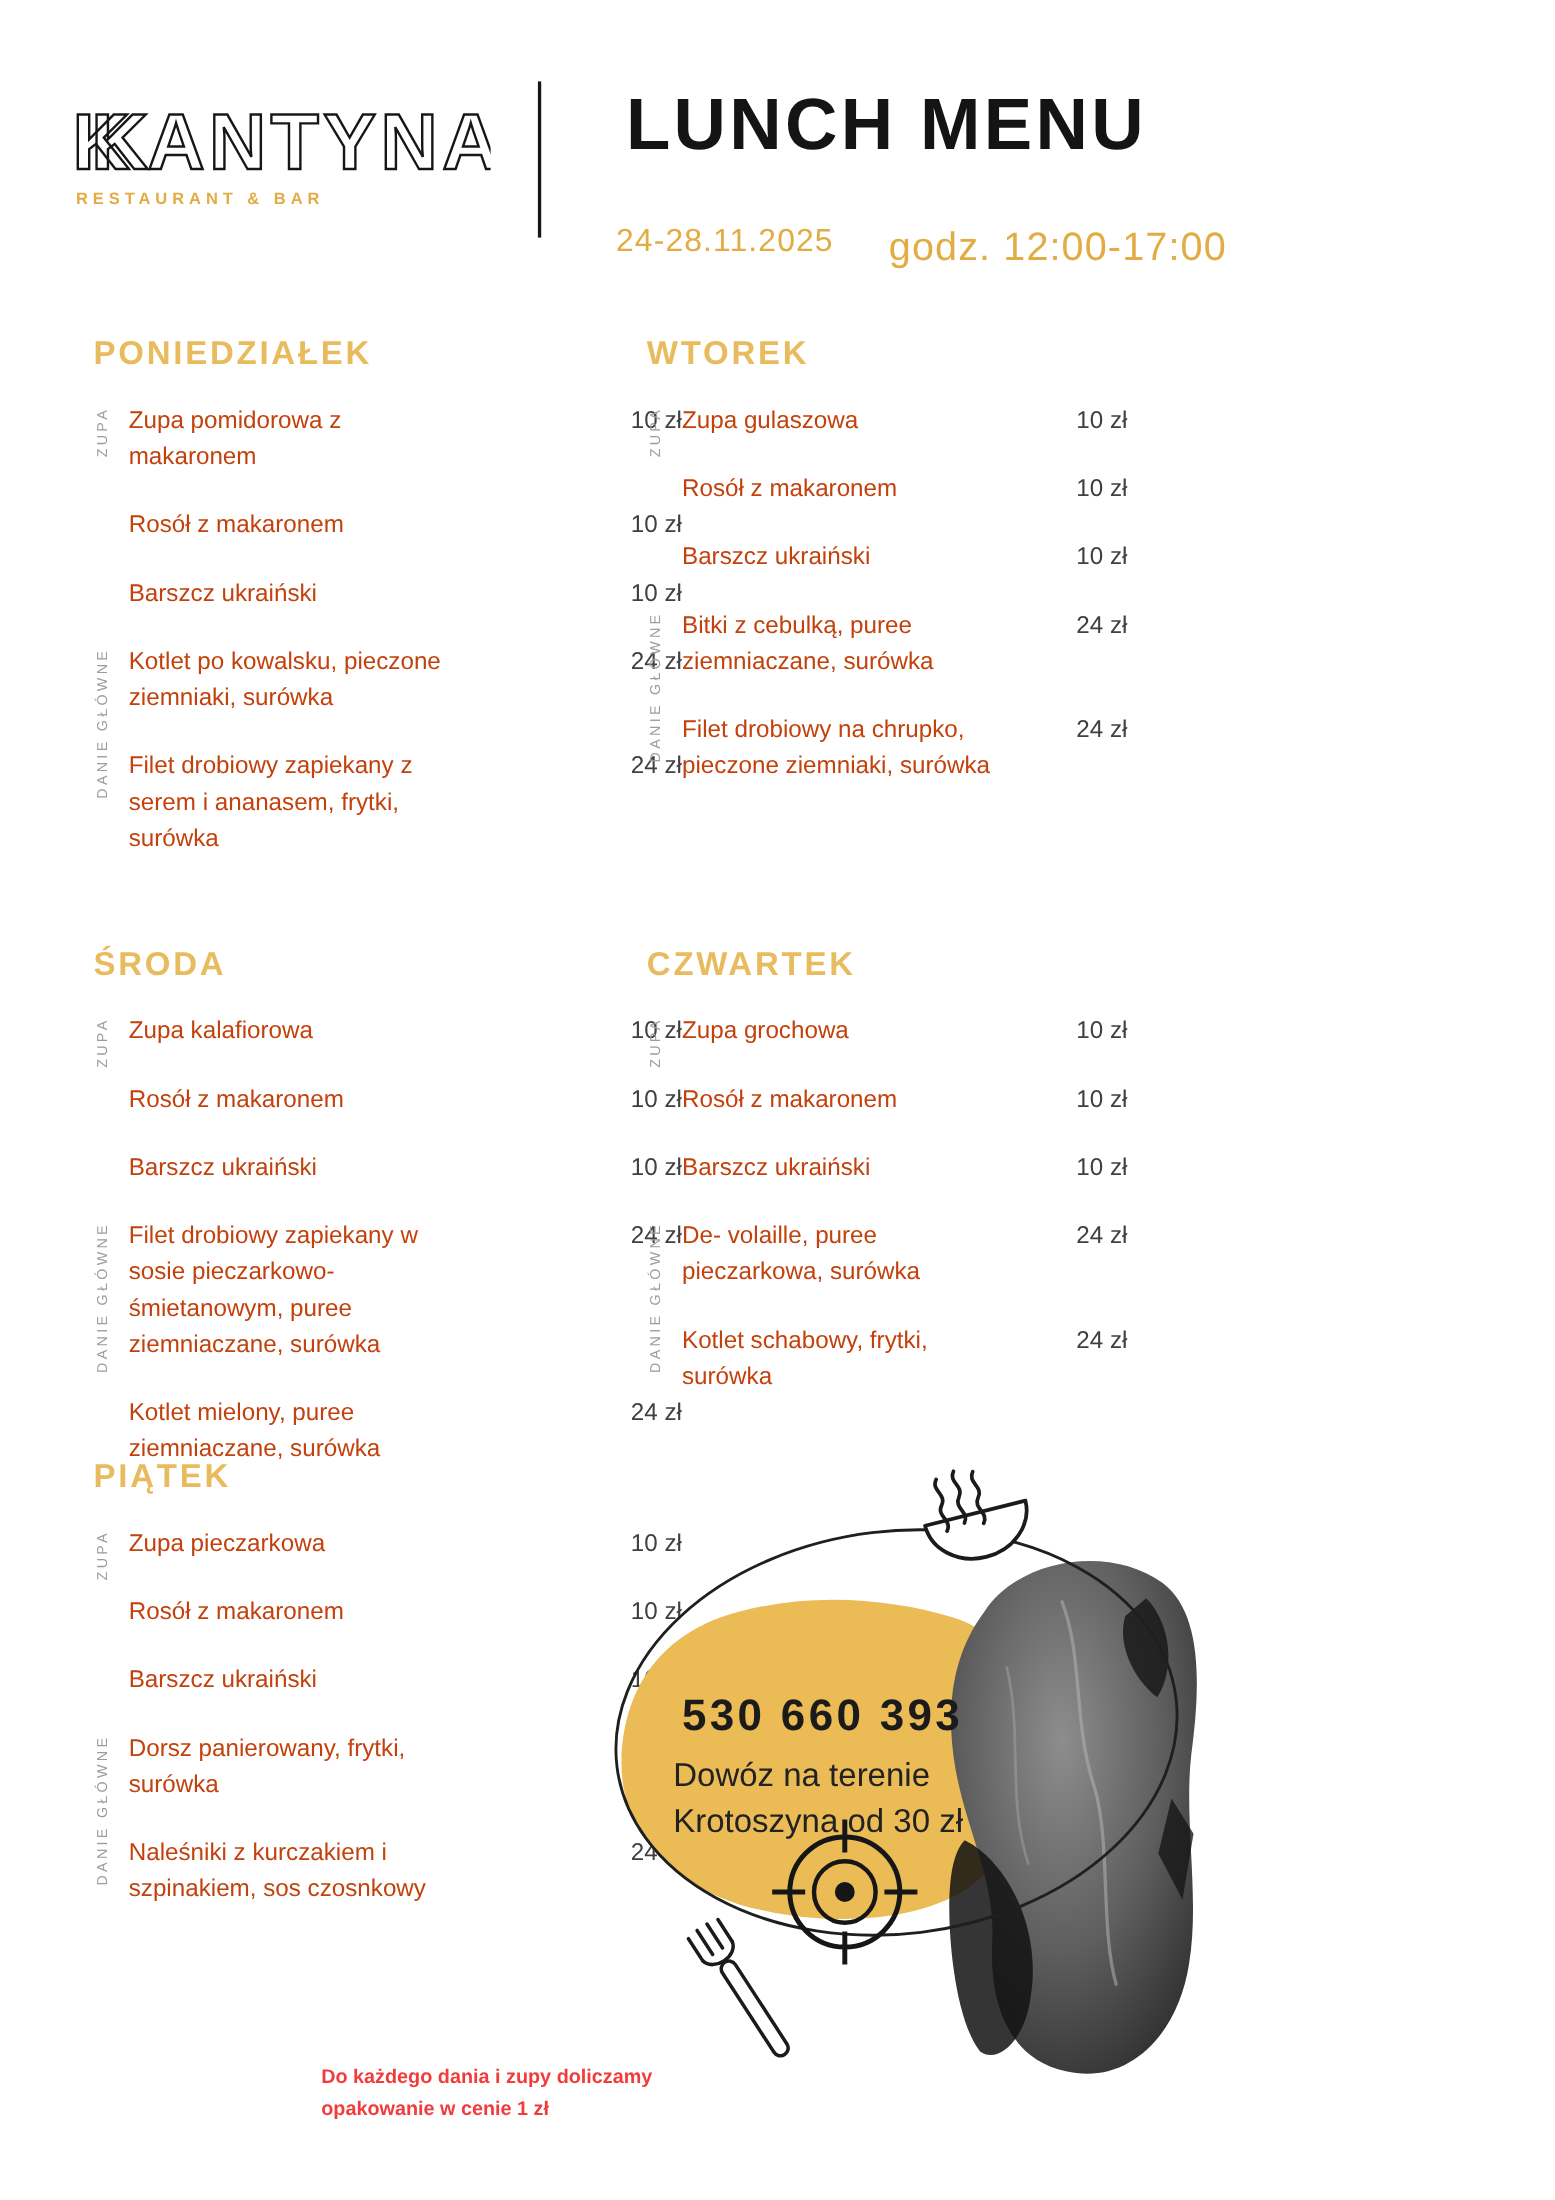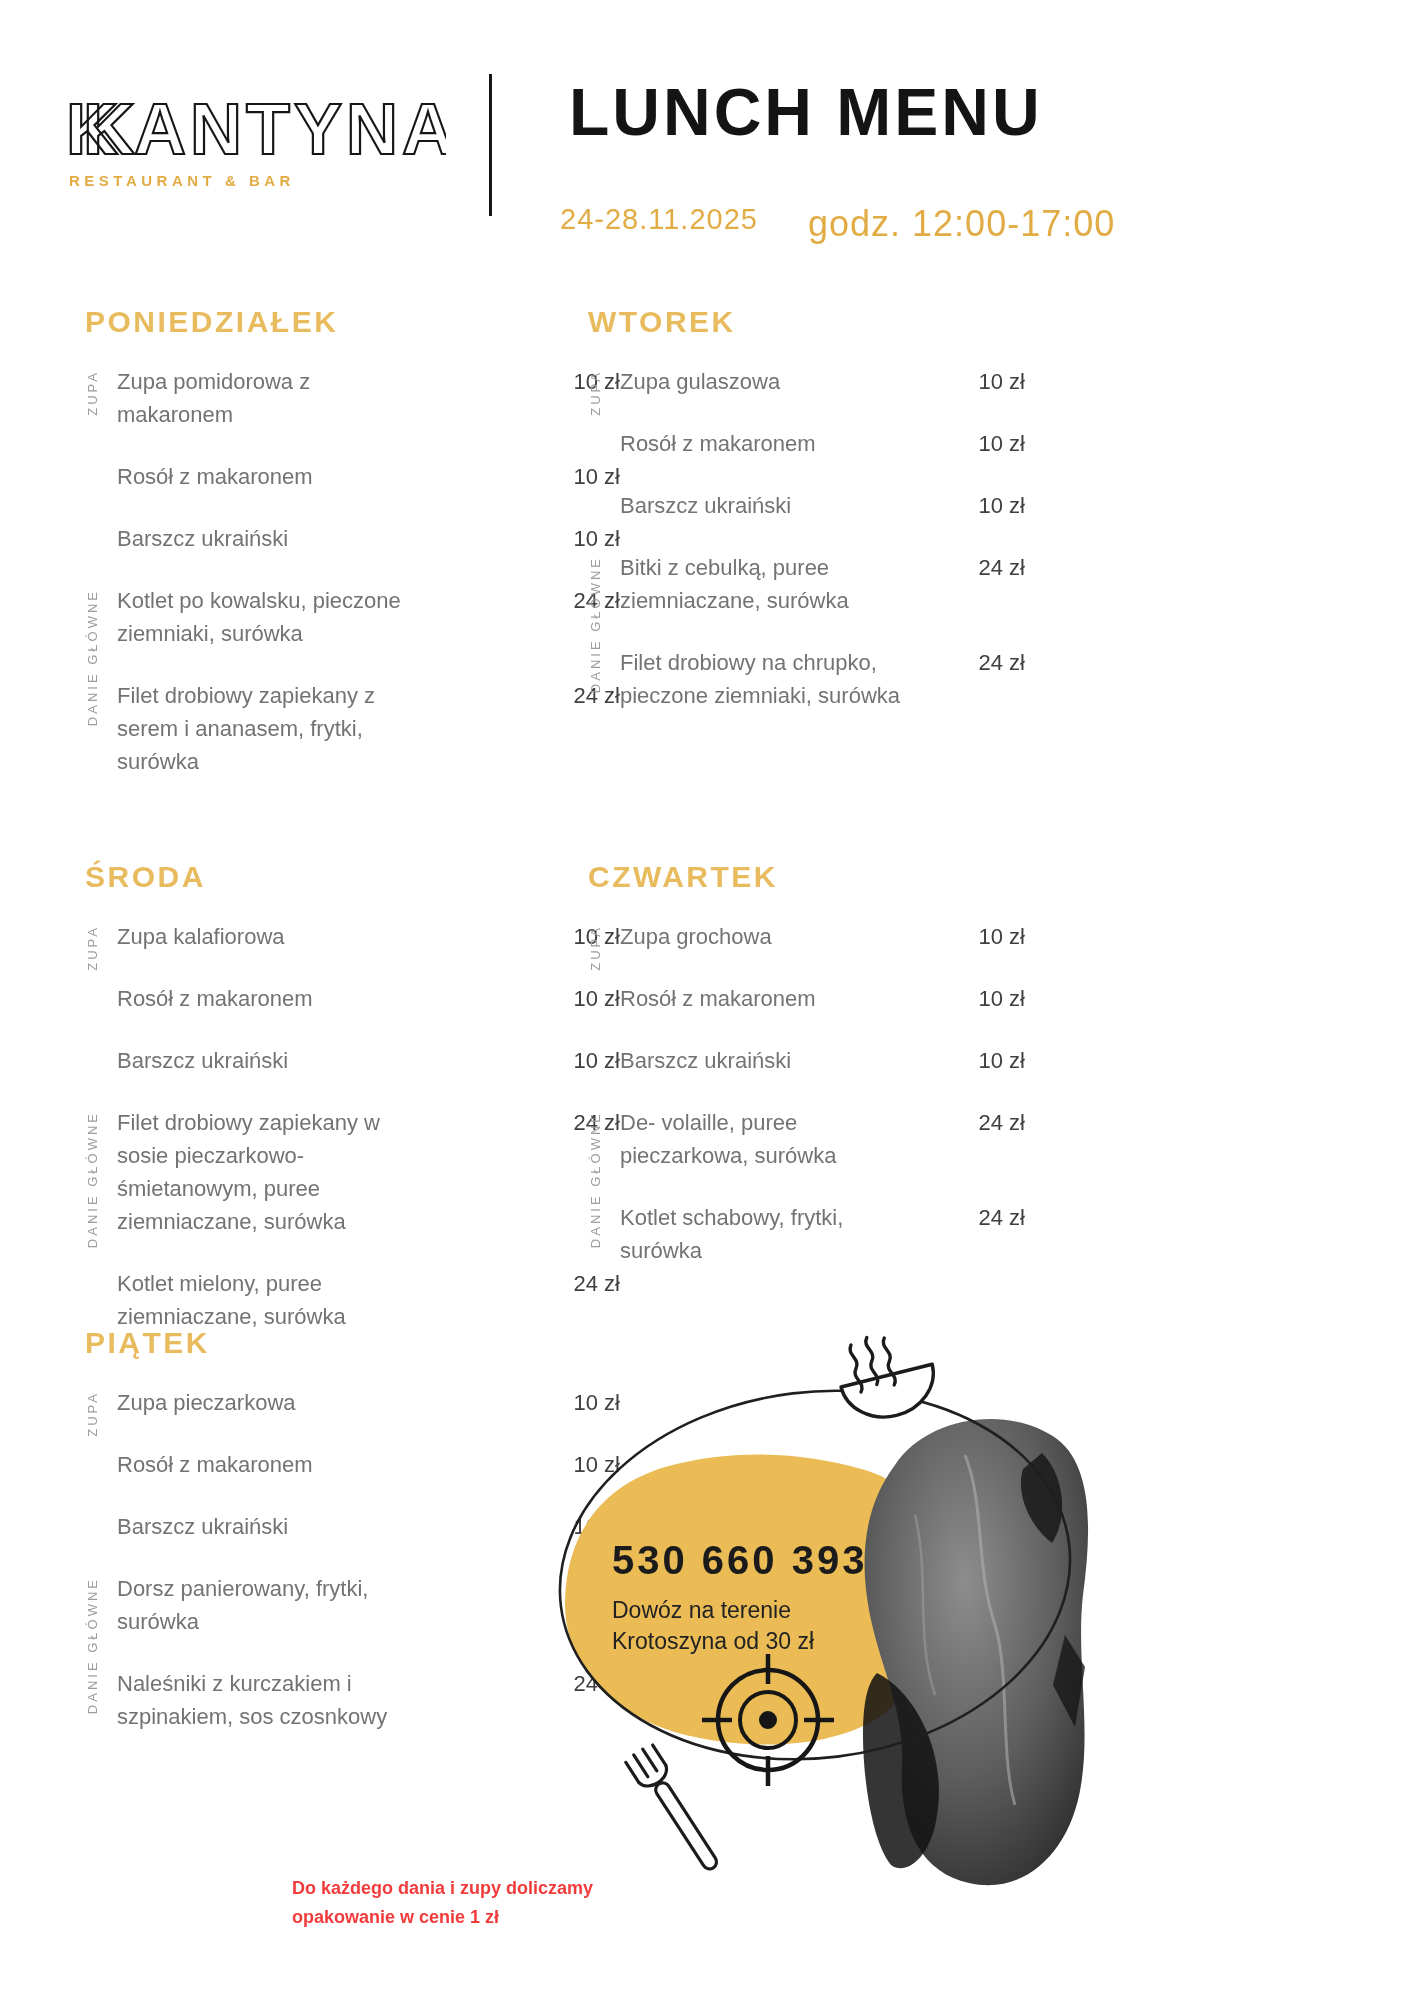--- a/index.html
+++ b/index.html
@@ -21,28 +21,28 @@
   .col-l{left:75px;width:535px;}
   .col-r{left:578px;width:437px;}
   .r1{top:305px;} .r2{top:860px;} .r3{top:1326px;}
   .day-head{margin:0 0 26px 0;font-size:30px;font-weight:bold;letter-spacing:2.5px;color:#E8BC5E;}
   .group{display:flex;}
   .vlabel{flex:0 0 20px;margin-right:12px;padding-top:5px;}
   .vlabel span{display:inline-block;writing-mode:vertical-rl;transform:rotate(180deg);
                font-size:13px;letter-spacing:3px;color:#9C9C9C;}
   .items{flex:1;min-width:0;}
   .item{display:flex;align-items:flex-start;margin-bottom:29px;}
-  .nm{width:295px;font-size:22px;line-height:1.5;color:#737373;}
+  .nm{width:295px;font-size:22px;line-height:1.5;color:#c2410c;}
   .pr{margin-left:auto;white-space:nowrap;font-size:22px;line-height:1.5;color:#404040;}
 
   
   .illus{position:absolute;left:545px;top:1335px;z-index:1;}
   .delivery{position:absolute;left:612px;top:1538px;z-index:2;}
   .phone{margin:0 0 12px 0;font-size:40px;font-weight:bold;letter-spacing:3px;color:#1b1b1b;text-align:right;}
-  .dline{margin:0;font-size:23px;line-height:1.35;color:#222;}
+  .dline{margin:0;font-size:30px;line-height:1.35;color:#222;}
 
   
   .note{position:absolute;left:292px;top:1874px;z-index:3;font-size:18px;font-weight:bold;
         line-height:1.6;color:#F23B3B;}
   .note p{margin:0;}
 </style>
 </head>
 <body>
 
 <div class="page">

